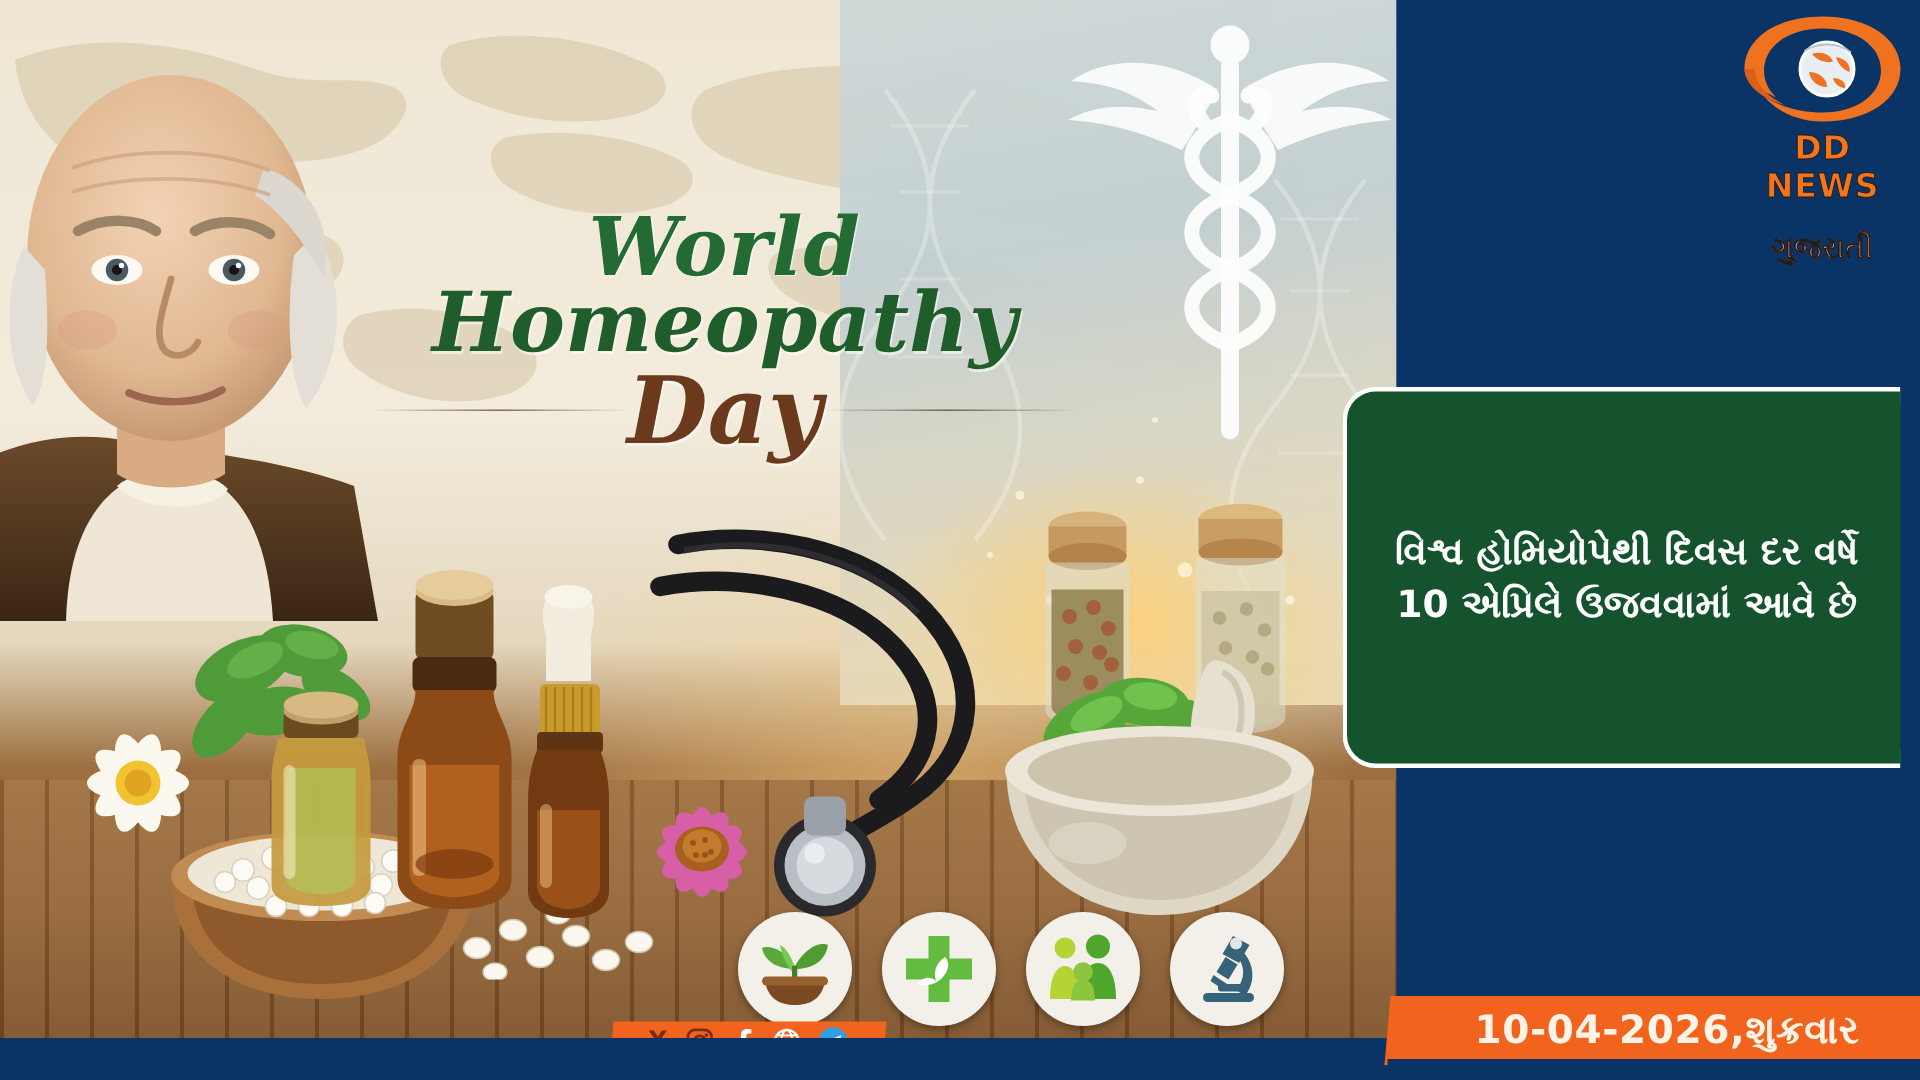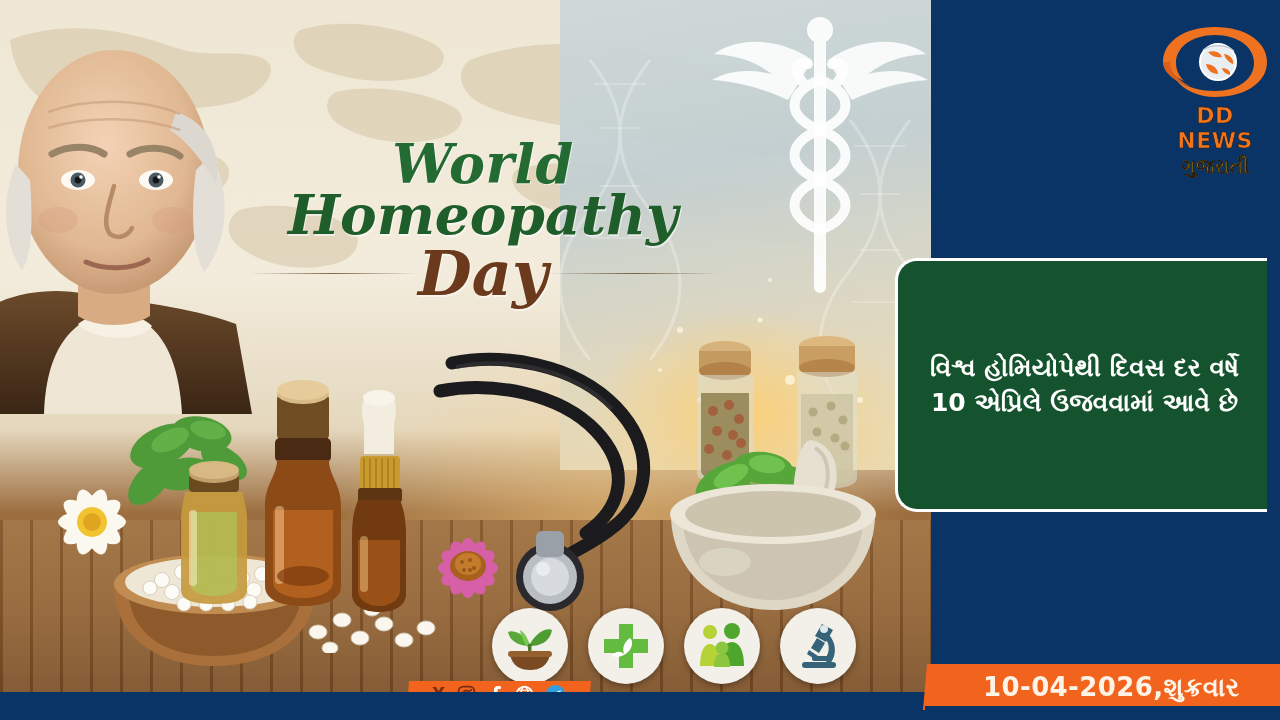--- a/index.html
+++ b/index.html
@@ -95,32 +95,32 @@
     transform:skewX(-4deg);
   }
   .social > * { transform:skewX(4deg); }
   .soc-x { font-family:"DejaVu Sans", sans-serif; font-weight:700; font-size:17px; color:#7a2c10; line-height:1; }
 
   
   .right-panel {
     position:absolute; left:931px; top:0; width:349px; height:720px;
     background:#0a3465;
   }
-  .logo-wrap { position:absolute; left:1160px; top:24px; width:110px; height:135px; }
+  .logo-wrap { position:absolute; left:1160px; top:8px; width:110px; height:135px; }
   .logo-eye { position:relative; width:110px; height:78px; }
   .logo-ddnews {
     margin-top:1px; text-align:center;
     font-family:"DejaVu Sans", sans-serif; font-weight:700; font-size:22px;
     color:#f2741c; letter-spacing:.5px;
     -webkit-text-stroke:.6px #231c18;
   }
   .logo-guj {
-    text-align:center; margin-top:1px;
+    text-align:center; margin-top:16px;
     font-family:"DejaVu Sans", sans-serif; font-weight:700; font-size:20px;
-    color:#eab308; -webkit-text-stroke:.5px #231c18;
+    color:#fca5a5; -webkit-text-stroke:.5px #231c18;
   }
 
   
   .headline-card {
     position:absolute; left:895px; top:258px; width:372px; height:254px;
     background:#14532d; border:3px solid #ffffff;
     border-top-left-radius:22px; border-bottom-left-radius:22px;
     border-top-right-radius:0; border-bottom-right-radius:0;
     border-right:none;
     display:flex; align-items:center; justify-content:center;

